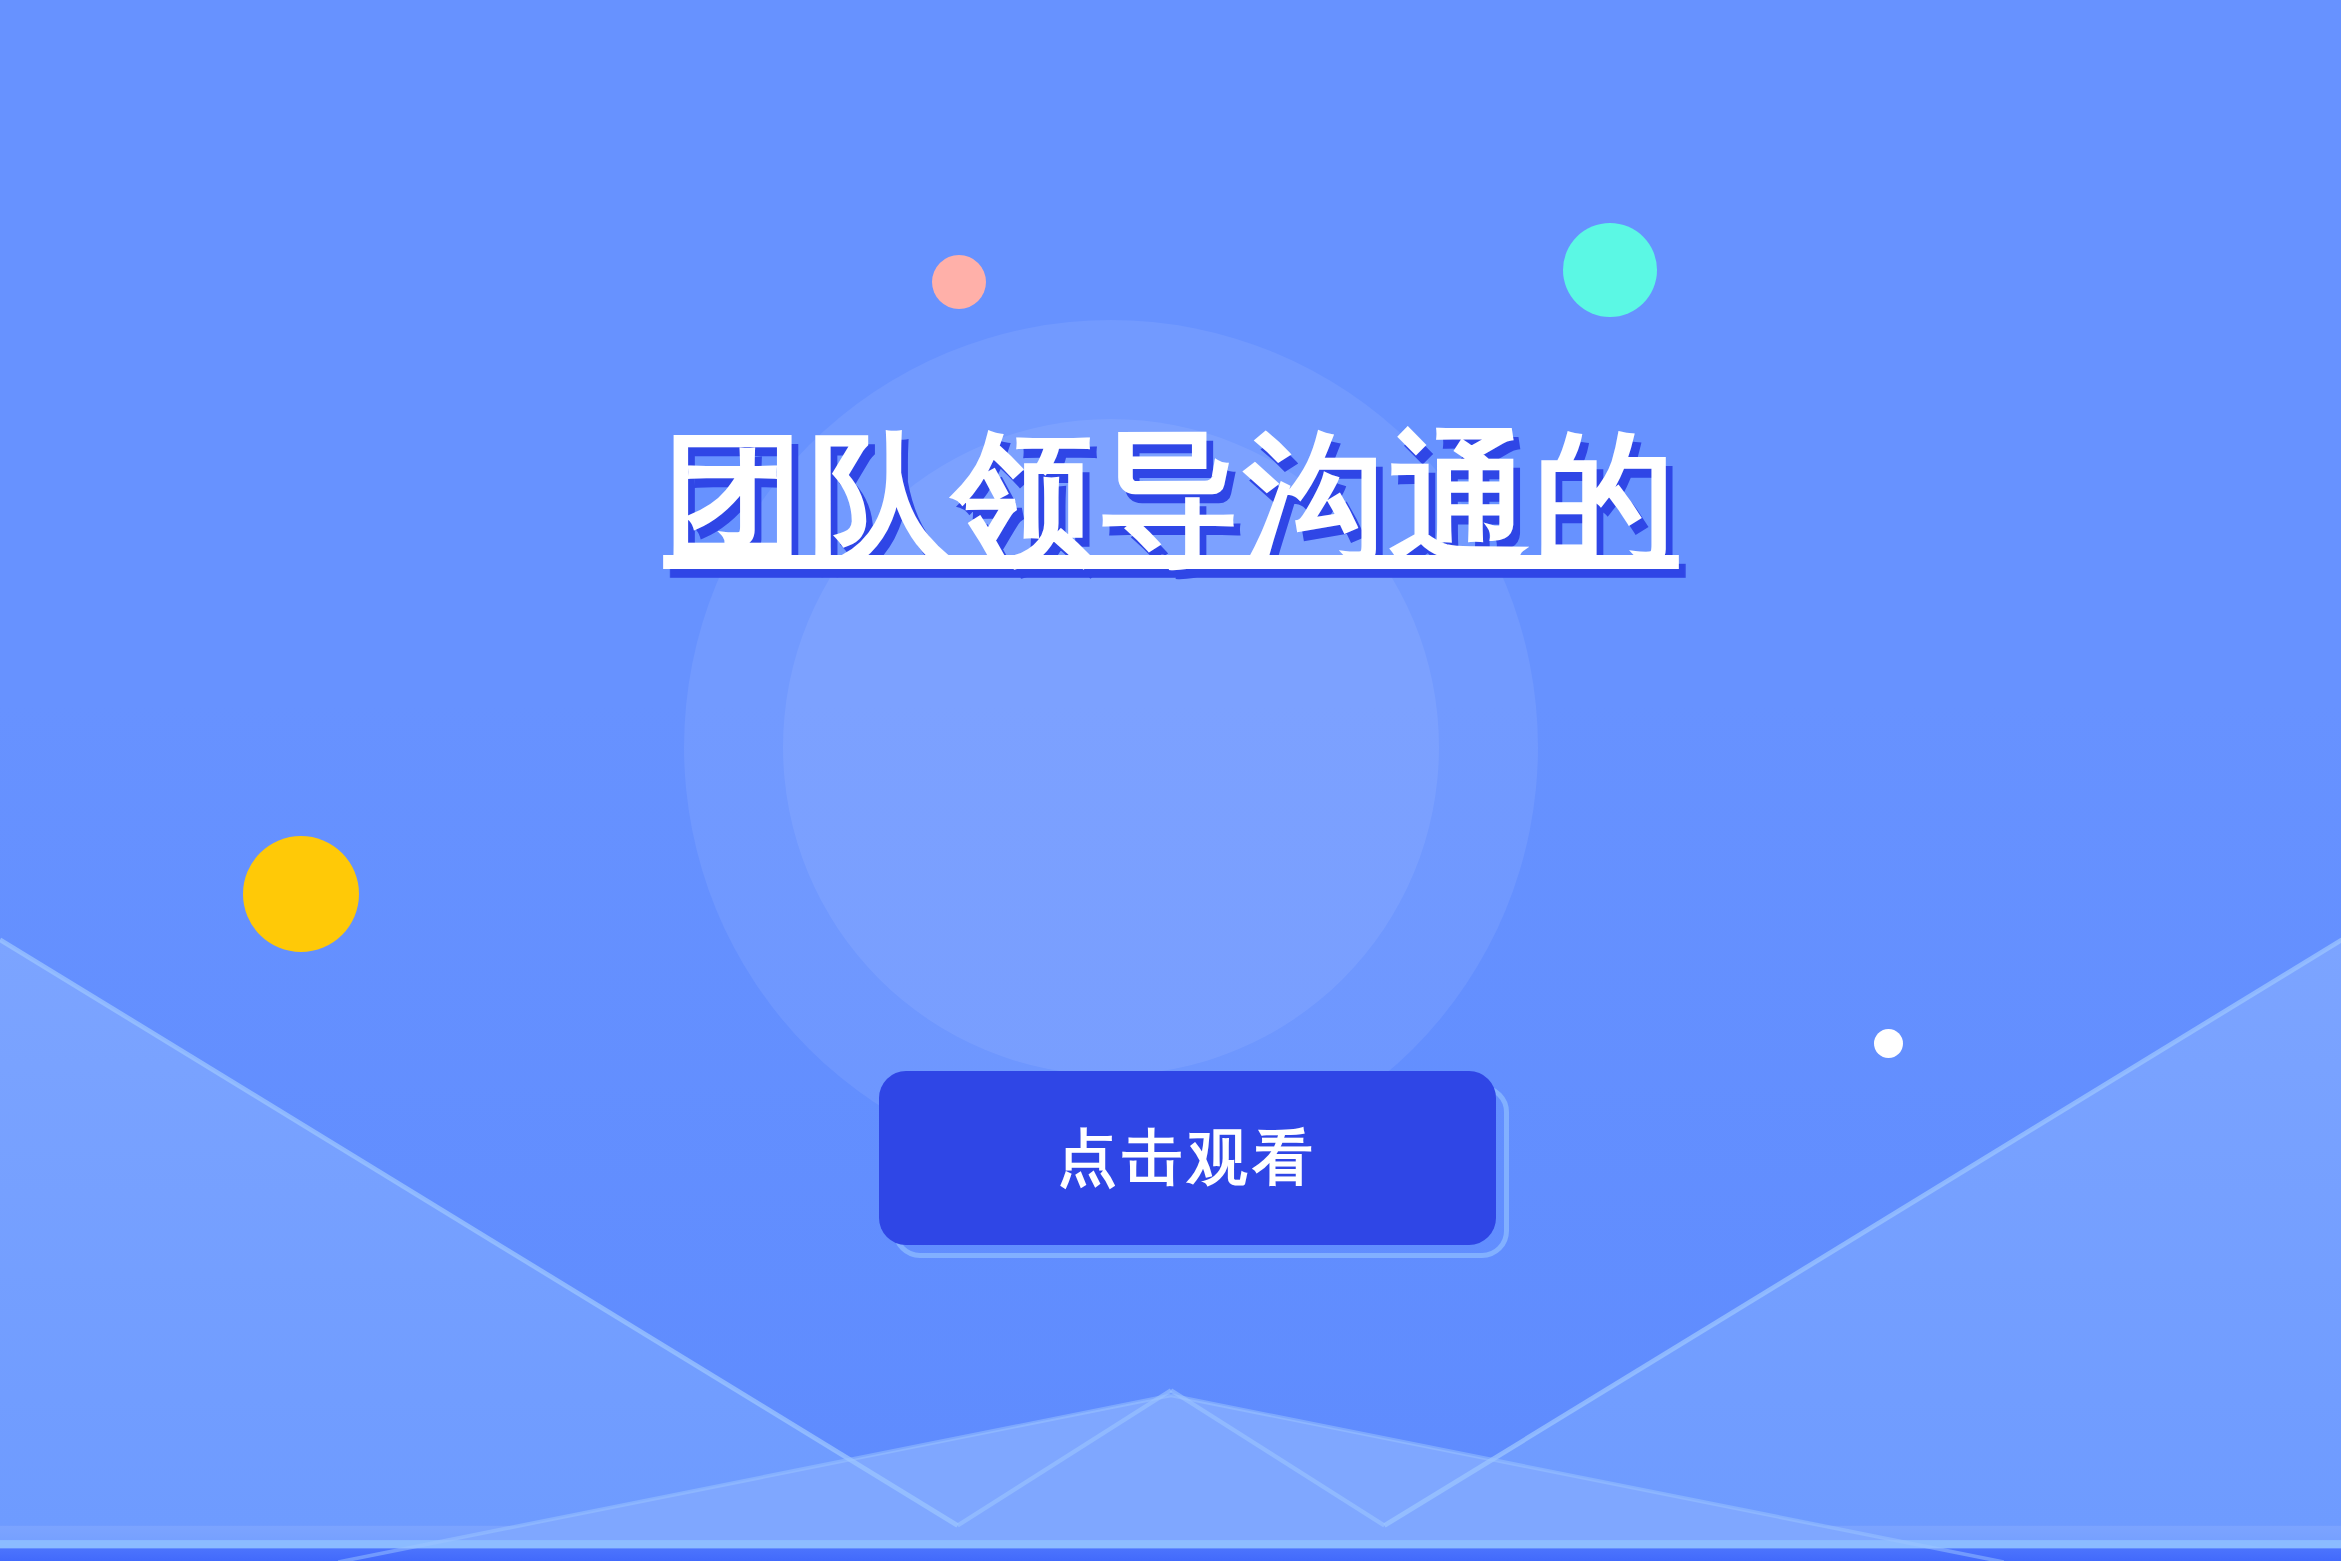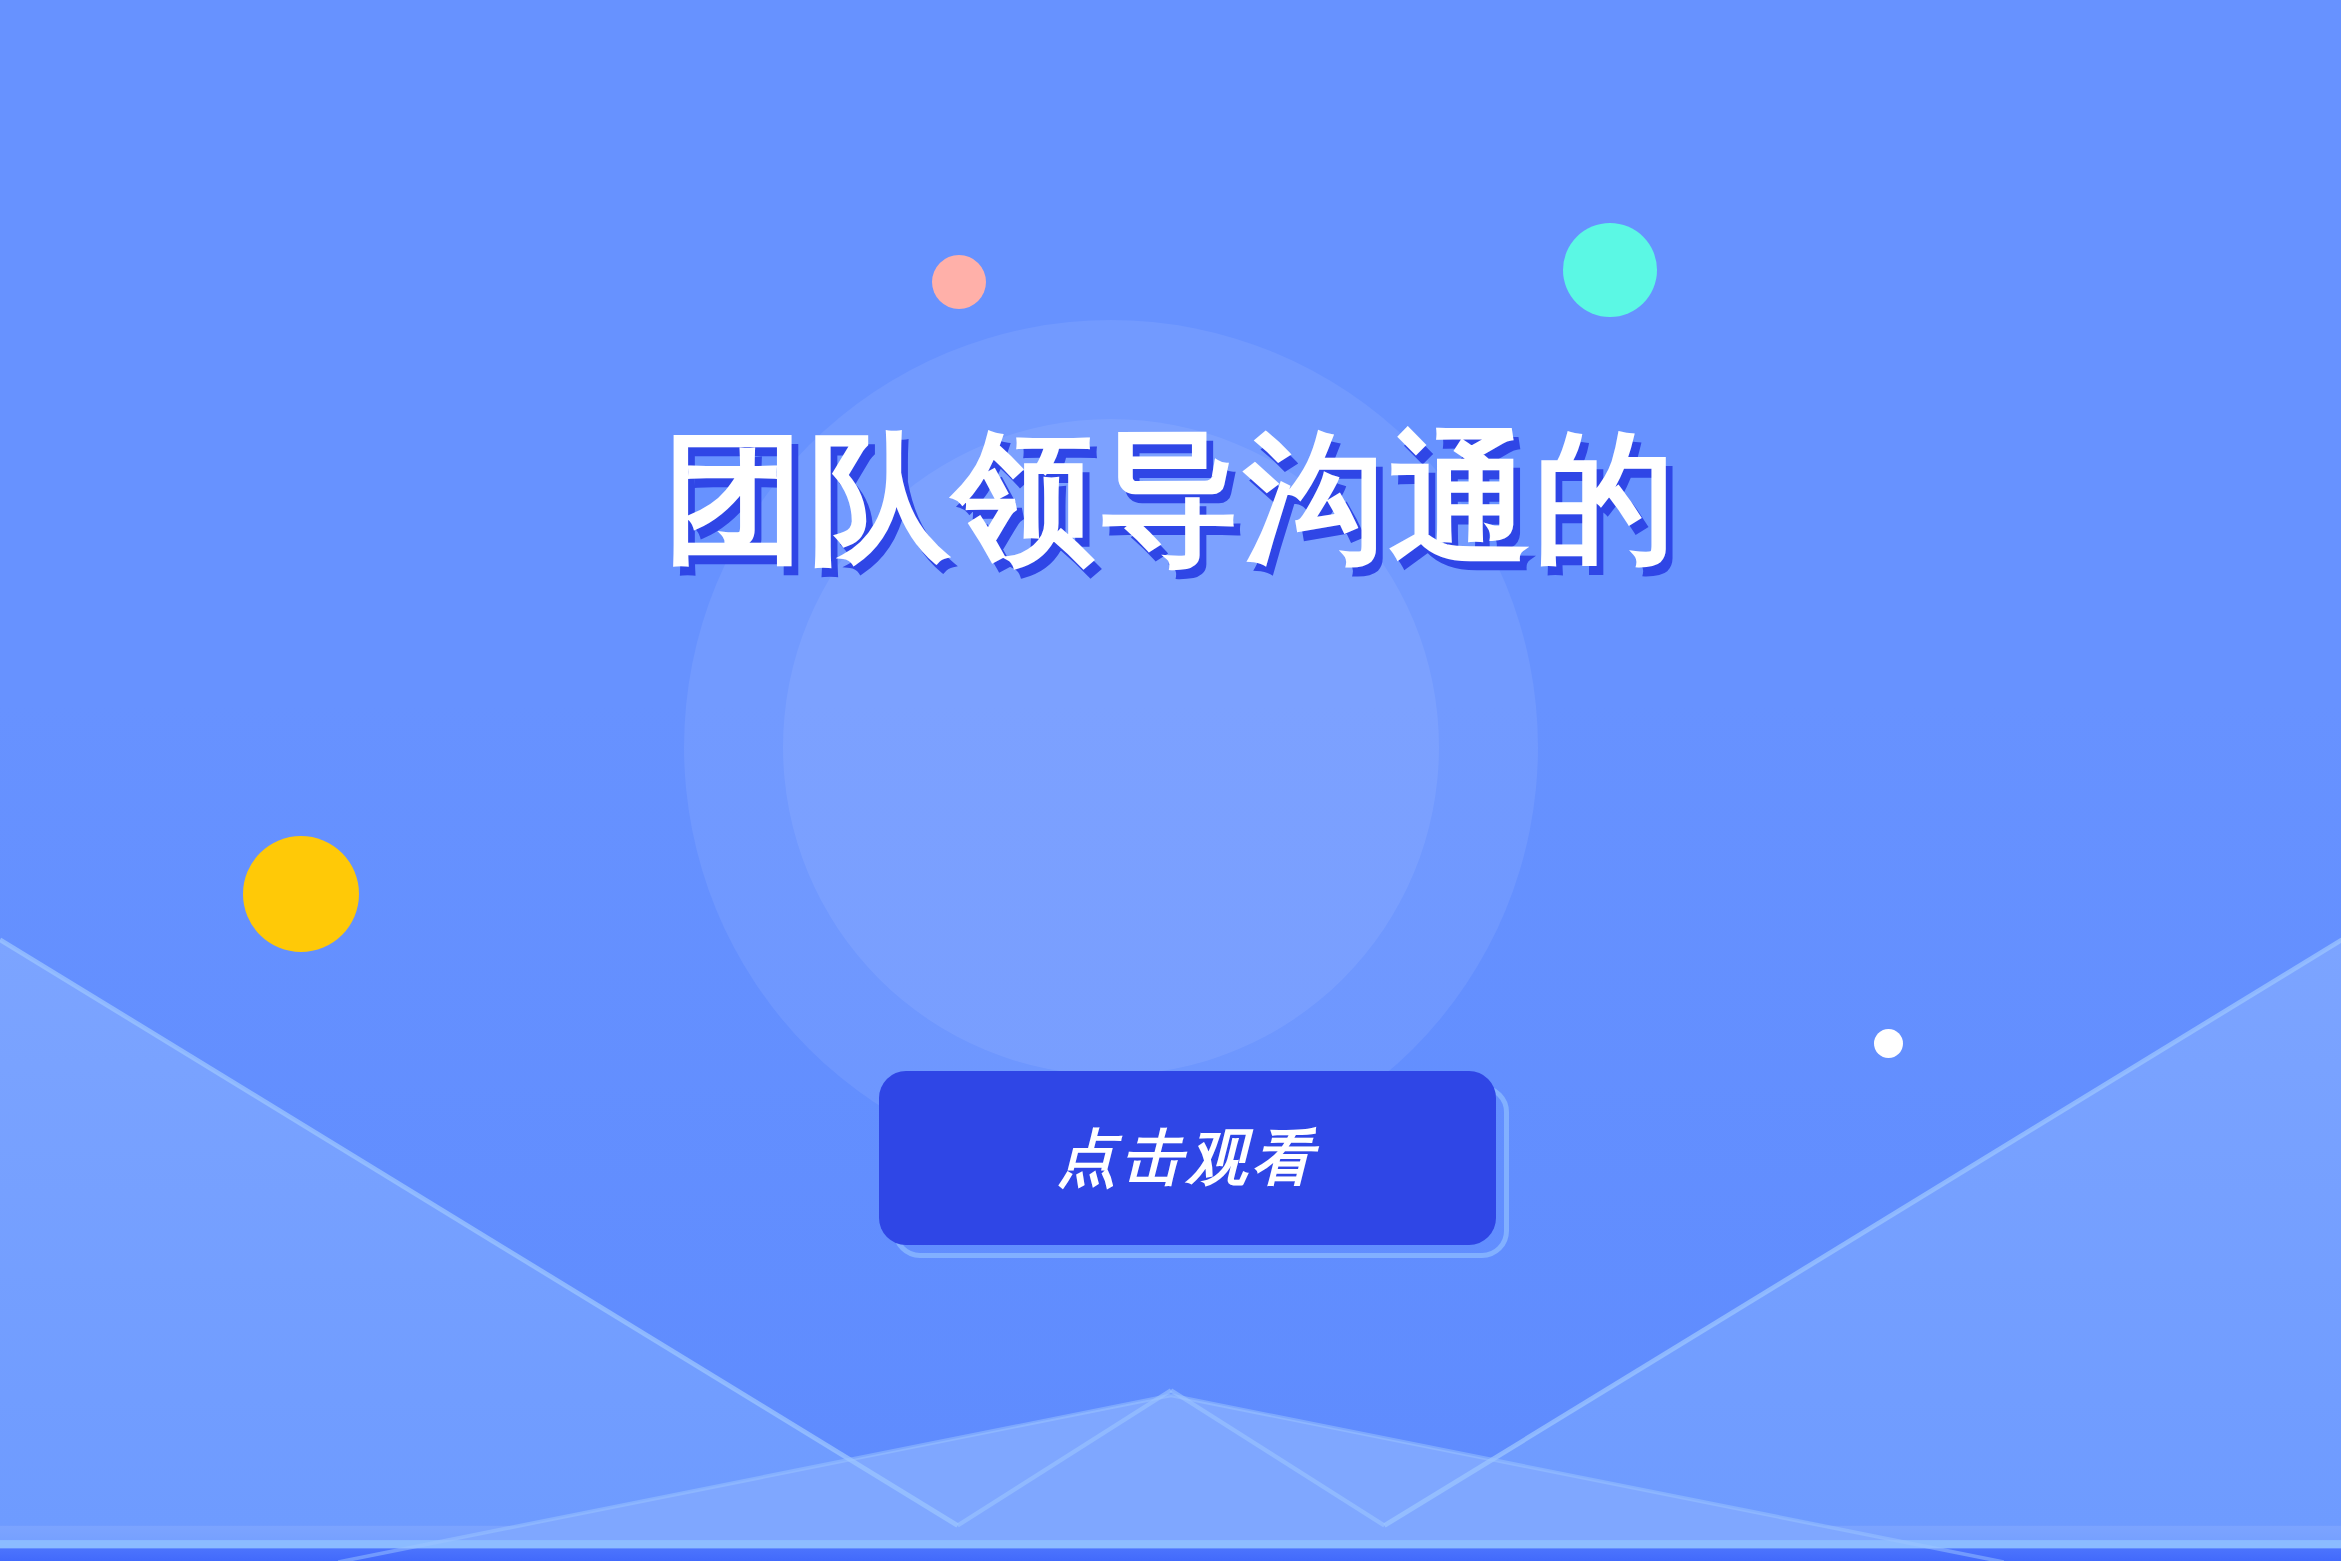--- a/index.html
+++ b/index.html
@@ -69,20 +69,21 @@
   .title-line {
     position: relative;
     display: block;
     color: #FFFFFF;
     font-weight: 700;
     font-size: 142px;
     line-height: 1.0;
     letter-spacing: 3.1px;
     text-shadow: 6.8px 8.8px 0 #2F46E6;
     white-space: nowrap;
+    text-decoration: underline;
   }
   .title-line-2 {
     margin-top: 32px;
   }
 
   
   .cta-wrap {
     position: absolute;
     left: 879px;
     top: 1071px;
@@ -113,21 +114,20 @@
     align-items: center;
     justify-content: center;
   }
   .cta-label {
     color: #FFFFFF;
     font-weight: 700;
     font-size: 60px;
     letter-spacing: 5.2px;
     line-height: 1;
     user-select: none;
-    font-style: italic;
   }
 </style>
 </head>
 <body>
 
 <div id="poster">
 
   <div class="glow glow-outer"></div>
   <div class="glow glow-inner"></div>
 

